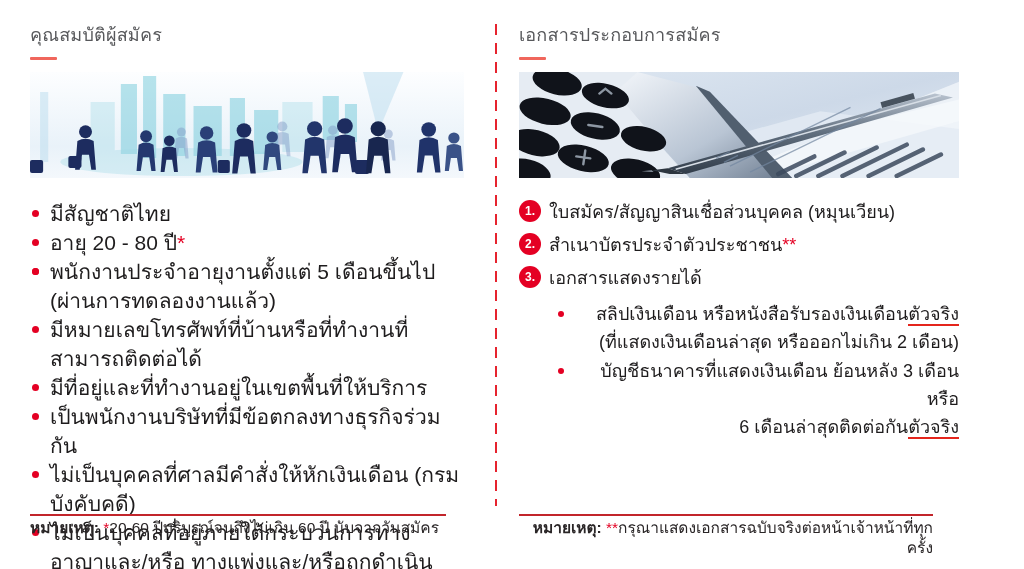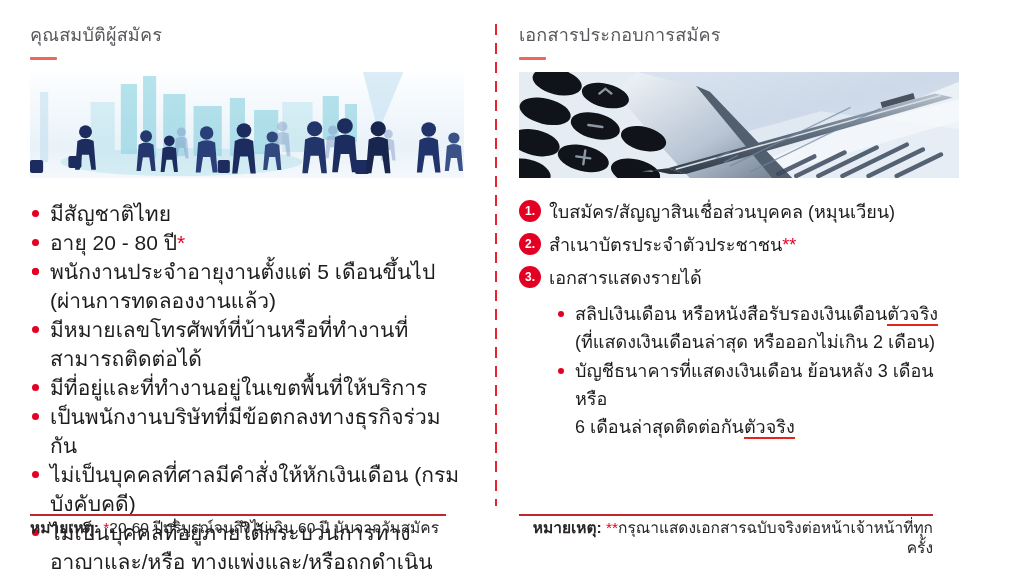--- a/index.html
+++ b/index.html
@@ -59,21 +59,21 @@
   }
   .num-badge {
     position:absolute; left:0; top:-1px;
     width:22px; height:22px; border-radius:50%;
     background:#e40023; color:#ffffff;
     font-size:12px; font-weight:700;
     display:flex; align-items:center; justify-content:center;
   }
 
   
-  ul.sub-bullets { list-style:none; margin-top:3px; margin-left:38px; }
+  ul.sub-bullets { list-style:none; margin-top:3px; margin-left:38px;text-align:right; }
   ul.sub-bullets > li {
     position:relative; padding-left:18px;
     font-size:18px; line-height:28px; color:#1e1c1d; margin-bottom:1px;
   }
   ul.sub-bullets .dot { width:6px; height:6px; top:11px; left:1px; }
   .u-red {
     border-bottom:2px solid #e4251c;
     padding-bottom:0px;
   }
 

